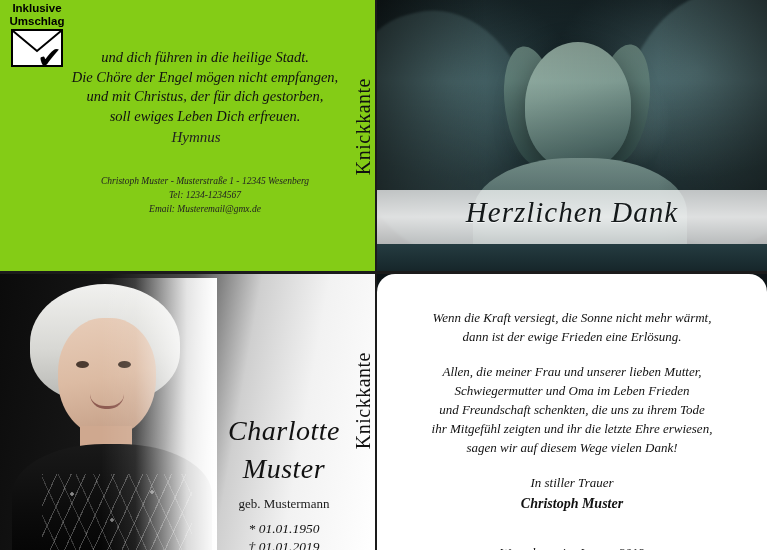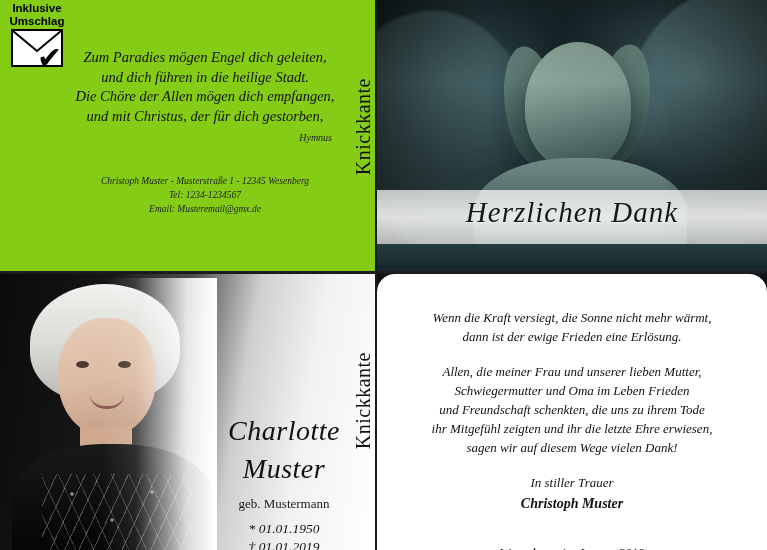--- a/index.html
+++ b/index.html
@@ -99,22 +99,21 @@
     left: 60px; top: 48px;
     width: 290px;
     text-align: center;
     font-style: italic;
     font-size: 14.5px;
     line-height: 19.5px;
     color: #111;
   }
   .verse .attr {
     display: block;
-    text-align: right;
-    font-size: 10px;
+    font-size: 15px;
     font-style: italic;
     margin-top: 2px;
     padding-right: 18px;
     color: #222;
   }
   .contact {
     position: absolute;
     left: 60px; top: 174px;
     width: 290px;
     text-align: center;
@@ -335,24 +334,24 @@
       <div class="line">Umschlag</div>
       <div class="env-box">
         <svg width="48" height="34" viewBox="0 0 48 34" aria-hidden="true">
           <polyline points="0,0 24,20 48,0" fill="none" stroke="#000" stroke-width="2"></polyline>
         </svg>
         <span class="env-check">✔</span>
       </div>
     </div>
 
     <div class="verse">
-      <div>Zum Paradies mögen Engel dich geleiten,</div>
       <div>und dich führen in die heilige Stadt.</div>
-      <div>Die Chöre der Allen mögen dich empfangen,</div>
+      <div>Die Chöre der Engel mögen nicht empfangen,</div>
       <div>und mit Christus, der für dich gestorben,</div>
+      <div>soll ewiges Leben Dich erfreuen.</div>
       <span class="attr">Hymnus</span>
     </div>
 
     <div class="contact">
       <div>Christoph Muster - Musterstraße 1 - 12345 Wesenberg</div>
       <div>Tel: 1234-1234567</div>
       <div>Email: Musteremail@gmx.de</div>
     </div>
   </div>
 

